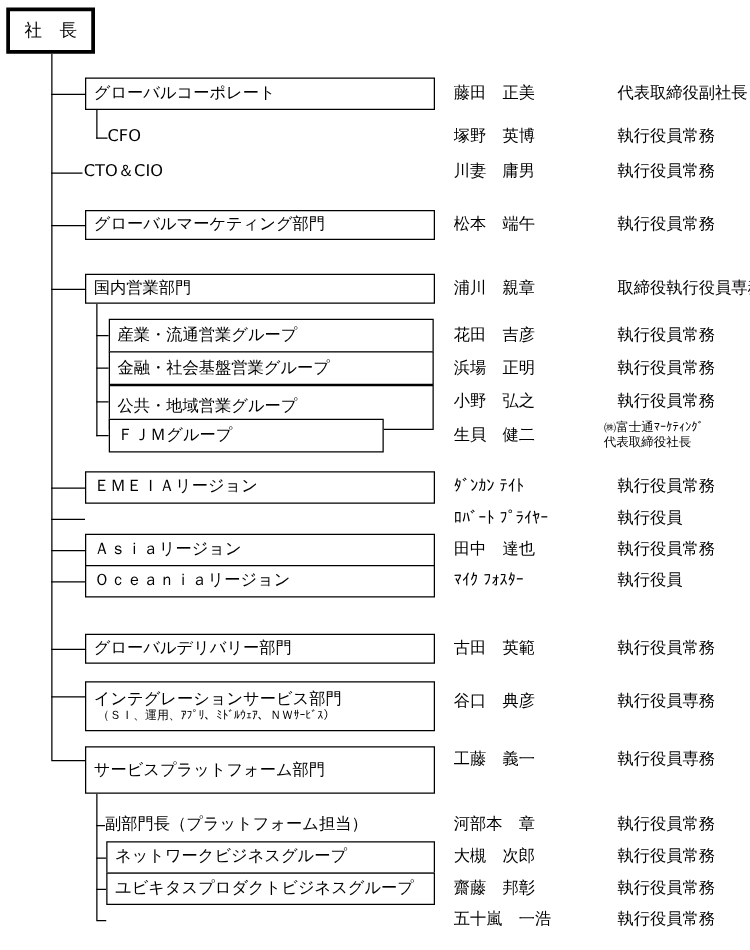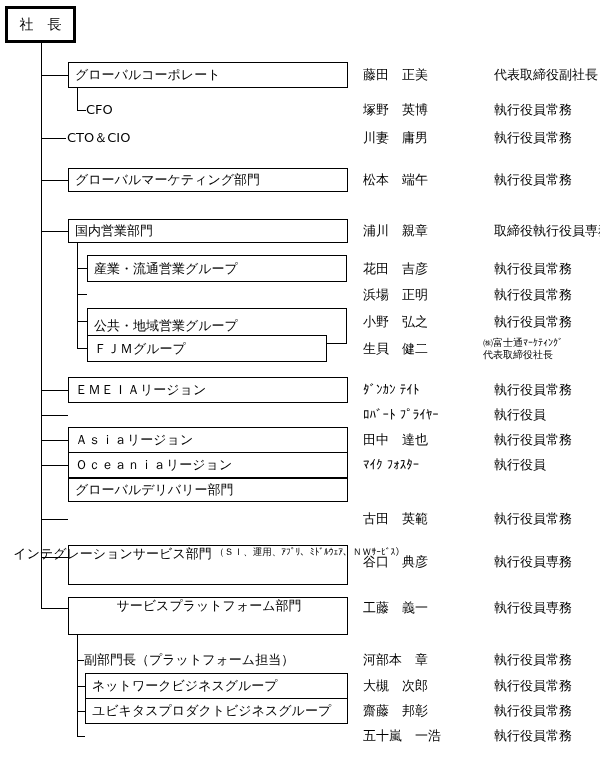--- a/index.html
+++ b/index.html
@@ -10,21 +10,21 @@
   }
   .vl{position:absolute;width:1px;background:#000;}
   .hl{position:absolute;height:1px;background:#000;}
   .box{
     position:absolute;box-sizing:border-box;border:1px solid #000;background:#fff;
     display:flex;align-items:center;padding:0 4px 0 6px;
     font-size:13px;line-height:14px;white-space:nowrap;
   }
   .box2{
     position:absolute;box-sizing:border-box;border:1px solid #000;background:#fff;
-    display:flex;flex-direction:row;justify-content:center;padding:0 4px 0 6px;
+    display:flex;flex-direction:column;justify-content:center;padding:0 4px 0 6px;
     white-space:nowrap;
   }
   .box2 .main{font-size:13px;line-height:15px;}
   .box2 .sub{font-size:9.5px;line-height:12px;padding-left:3px;}
   .root{
     position:absolute;box-sizing:border-box;border:3px solid #000;background:#fff;
     display:flex;align-items:center;justify-content:center;
     font-size:14px;white-space:nowrap;
   }
   .plain{position:absolute;font-size:13px;line-height:18px;height:18px;white-space:nowrap;}
@@ -68,28 +68,29 @@
   <div class="hl" style="left:77px;top:711px;width:8px;"></div>
   <div class="hl" style="left:77px;top:736px;width:8px;"></div>
 
   <div class="box" style="left:68px;top:62px;width:280px;height:26px;">グローバルコーポレート</div>
   <div class="plain" style="left:86px;top:101px;">CFO</div>
   <div class="plain" style="left:67px;top:129px;">CTO＆CIO</div>
   <div class="box" style="left:68px;top:168px;width:280px;height:24px;">グローバルマーケティング部門</div>
   <div class="box" style="left:68px;top:219px;width:280px;height:24px;text-align:right;">国内営業部門</div>
 
   <div class="box" style="left:87px;top:255px;width:260px;height:27px;">産業・流通営業グループ</div>
+  <div class="box" style="left:87px;top:281px;width:260px;height:27px;">金融・社会基盤営業グループ</div>
   <div class="box" style="left:87px;top:308px;width:260px;height:36px;">公共・地域営業グループ</div>
-  <div class="box" style="left:87px;top:335px;width:240px;height:27px;">ＦＪＭグループ</div>
+  <div class="box" style="left:87px;top:335px;width:220px;height:27px;">ＦＪＭグループ</div>
 
   <div class="box" style="left:68px;top:377px;width:280px;height:26px;">ＥＭＥＩＡリージョン</div>
   <div class="box" style="left:68px;top:427px;width:280px;height:26px;">Ａｓｉａリージョン</div>
   <div class="box" style="left:68px;top:452px;width:280px;height:26px;">Ｏｃｅａｎｉａリージョン</div>
 
-  <div class="box" style="left:68px;top:478px;width:280px;height:24px;">グローバルデリバリー部門</div>
+  <div class="box" style="left:68px;top:507px;width:280px;height:24px;">グローバルデリバリー部門</div>
 
   <div class="box2" style="left:68px;top:545px;width:280px;height:40px;">
     <span class="main">インテグレーションサービス部門</span>
     <span class="sub">（ＳＩ、運用、ｱﾌﾟﾘ、ﾐﾄﾞﾙｳｪｱ、ＮＷｻｰﾋﾞｽ）</span>
   </div>
   <div class="box2" style="left:68px;top:597px;width:280px;height:38px;gap:24px;">
     <span class="main">サービスプラットフォーム部門</span>
   </div>
 
   <div class="plain" style="left:84px;top:651px;">副部門長（プラットフォーム担当）</div>

